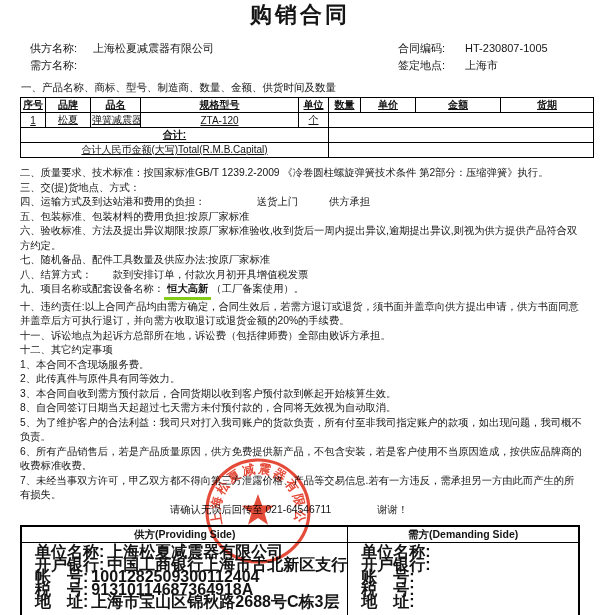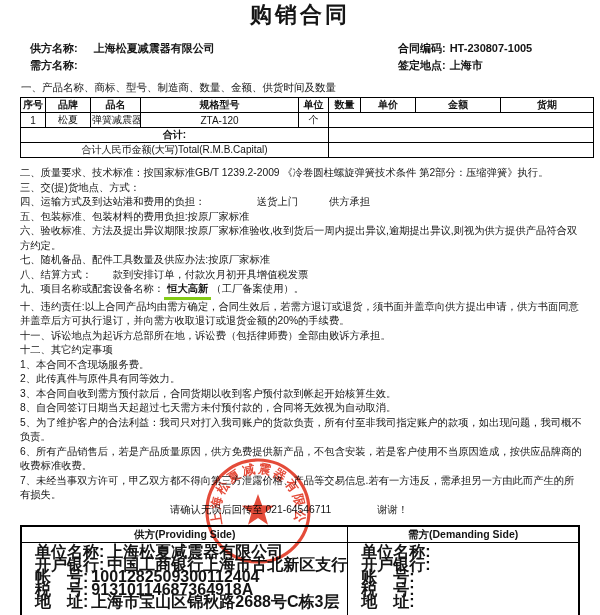--- a/index.html
+++ b/index.html
@@ -3,26 +3,26 @@
 <meta charset="utf-8">
 <style>
   html,body{margin:0;padding:0;}
   body{
     width:600px;height:615px;background:#ffffff;position:relative;
     font-family:"Liberation Sans","DejaVu Sans",sans-serif;
     color:#151515;font-size:10.5px;overflow:hidden;
   }
   .title{text-align:center;font-size:22px;font-weight:bold;letter-spacing:3px;}
   .hdr{margin:10px 24px 0 30px;}
-  .hdr-row{display:flex;justify-content:space-between;font-weight:bold;font-size:11px;line-height:17px;}
+  .hdr-row{display:flex;justify-content:space-between;font-weight:normal;font-size:11px;line-height:17px;}
   .hdr-left .lbl{margin-right:16px;}
   .hdr-right{width:178px;text-align:left;}
-  .hdr-right .lbl{margin-right:4px;}
+  .hdr-right .lbl{margin-right:20px;}
   .sec-heading{margin:7px 0 2px 21px;font-size:10.5px;}
-  table.prod{border-collapse:collapse;margin-left:20px;table-layout:fixed;width:573px;}
+  table.prod{border-collapse:collapse;margin-left:20px;table-layout:fixed;width:573px;text-decoration:underline;}
   table.prod th,table.prod td{border:1px solid #000;text-align:center;font-size:10px;height:13px;padding:0 1px;overflow:hidden;white-space:nowrap;}
   table.prod th{font-weight:bold;}
   td.total-cell{text-align:right;font-weight:bold;font-size:11.5px;padding-right:3px;}
   .clauses{margin:8px 18px 0 20px;}
   .clauses p{margin:0;line-height:14.5px;font-size:10.3px;}
   .c9-name{display:inline-block;border-bottom:3px solid #84cc16;padding:0 3px 0px 3px;font-weight:bold;}
   .c9-post{}
   .confirm{display:flex;margin-left:150px;line-height:14.5px;font-size:10.3px;}
   .confirm .thx{margin-left:46px;}
   table.sign{border-collapse:collapse;margin:8px 0 0 20px;width:560px;border:2px solid #000;}

